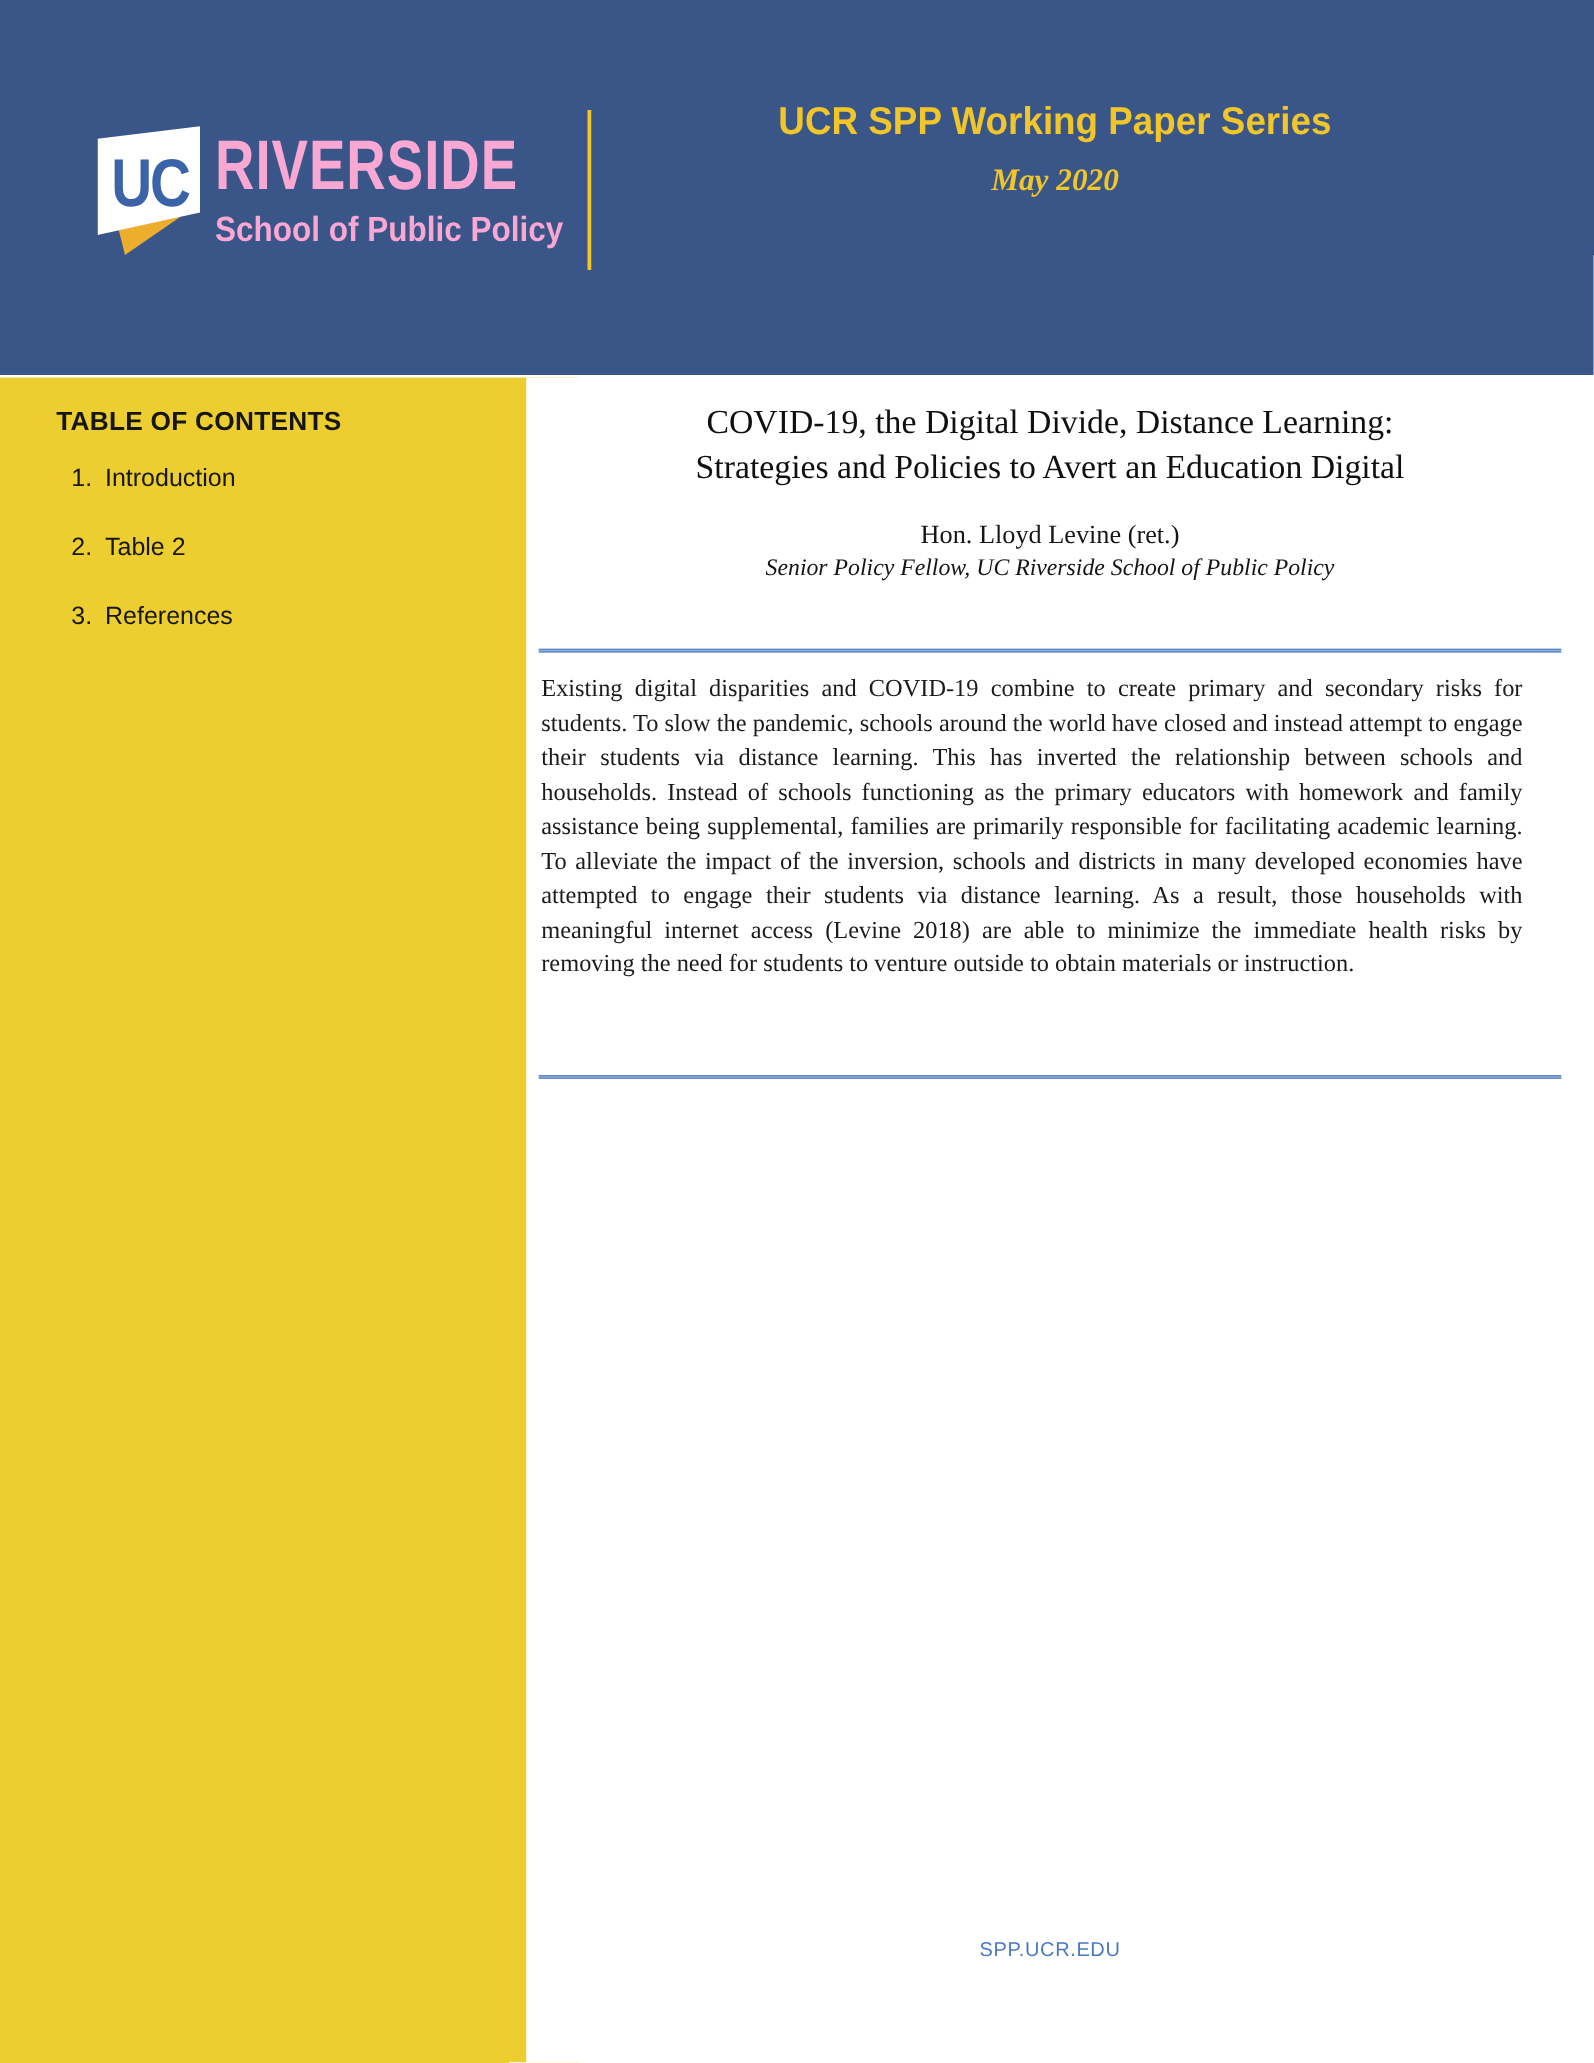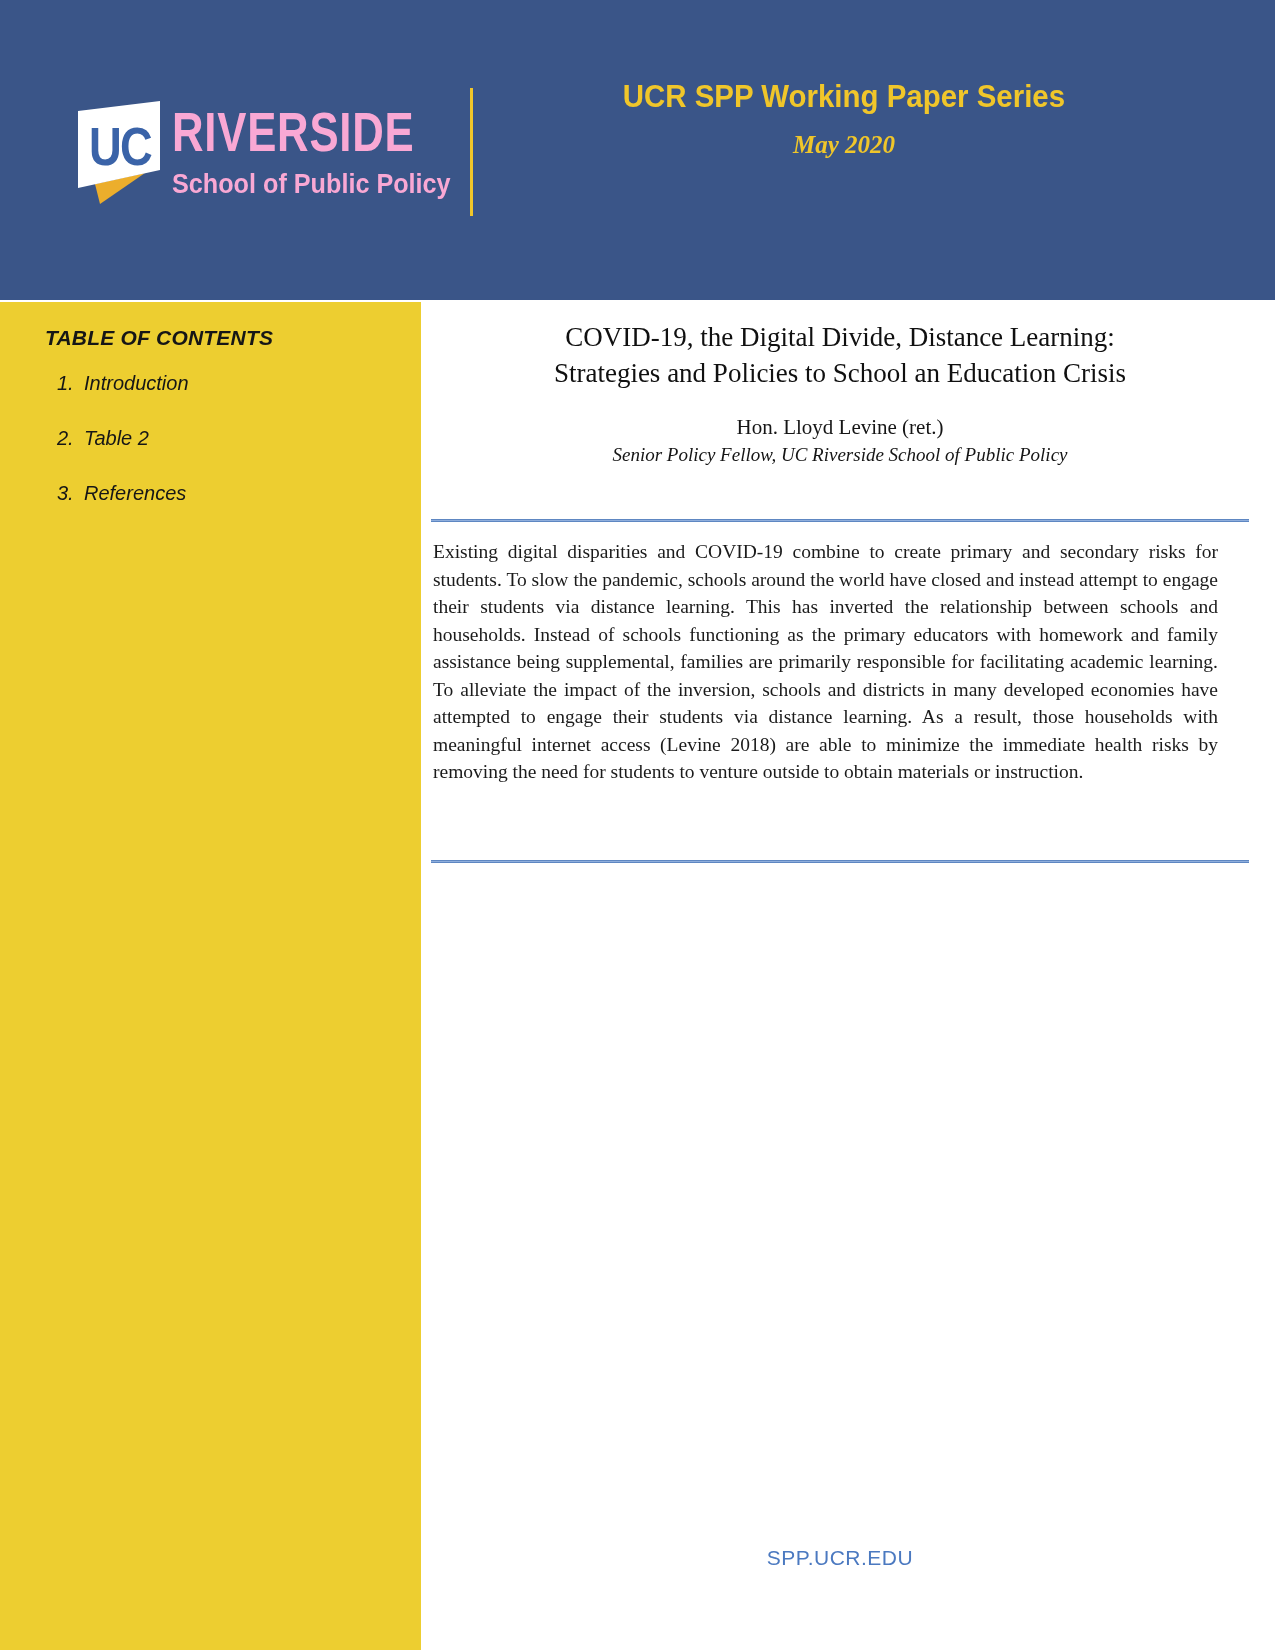--- a/index.html
+++ b/index.html
@@ -47,21 +47,21 @@
   }
   .series-title{
     font-size:31px;font-weight:bold;line-height:1.2;white-space:nowrap;
     transform:scaleX(0.95);transform-origin:center top;
   }
   .issue-date{font-size:25px;font-style:italic;font-weight:bold;margin-top:16px;font-family:Liberation Serif, serif;}
 
   
   .sidebar{
     position:absolute;left:0;top:302px;width:463px;height:1348px;
-    background:var(--sidebar-yellow);padding:24px 33px 0 45px;font-style:italic;
+    background:var(--sidebar-yellow);padding:24px 33px 0 45px;
   }
   .toc-heading{
     font-size:21px;font-weight:bold;color:#161616;letter-spacing:0.2px;margin:0 0 22px 0;
   }
   .toc-list{list-style:none;margin:0;padding:0 0 0 12px;}
   .toc-item{display:flex;font-size:20px;color:#161616;margin-bottom:33px;line-height:1.1;}
   .toc-num{width:27px;flex:0 0 27px;}
 
   
   .main{
@@ -92,21 +92,21 @@
     font-size:21px;font-weight:bold;color:var(--heading-blue);margin:26px 0 0 2px;
   }
   .body-paragraph{
     font-family:"Liberation Serif",serif;font-size:19.5px;line-height:27.5px;
     text-align:justify;color:#1b1b1b;margin:16px 31px 0 2px;
   }
   .page-footer{
     margin-top:auto;padding-bottom:80px;text-align:center;
   }
   .footer-link{
-    font-size:21px;color:var(--link-blue);letter-spacing:0.5px;text-decoration:none;text-align:right;
+    font-size:16px;color:var(--link-blue);letter-spacing:0.5px;text-decoration:none;text-align:right;
   }
 </style>
 </head>
 <body>
 
 <header class="banner">
 
   <span class="flag-logo">
     <svg width="85" height="108" viewBox="0 0 85 108" xmlns="http://www.w3.org/2000/svg">
       <polygon points="17,84 67,73 22,104" fill="#ECAE2C"></polygon>
@@ -143,21 +143,21 @@
       <span class="toc-num">3.</span>
       <span>References</span>
     </li>
   </ul>
 </aside>
 
 <main class="main">
 
   <h1 class="article-title">
     <span>COVID-19, the Digital Divide, Distance Learning:</span><br>
-    <span>Strategies and Policies to School an Education Crisis</span>
+    <span>Strategies and Policies to Avert an Education Digital</span>
   </h1>
 
   <div class="article-author">Hon. Lloyd Levine (ret.)</div>
 
   <div class="article-affiliation">Senior Policy Fellow, UC Riverside School of Public Policy</div>
 
   <hr class="rule rule-1">
 
 
   <p class="body-paragraph">Existing digital disparities and COVID-19 combine to create primary and secondary risks for students. To slow the pandemic, schools around the world have closed and instead attempt to engage their students via distance learning. This has inverted the relationship between schools and households. Instead of schools functioning as the primary educators with homework and family assistance being supplemental, families are primarily responsible for facilitating academic learning. To alleviate the impact of the inversion, schools and districts in many developed economies have attempted to engage their students via distance learning. As a result, those households with meaningful internet access (Levine 2018) are able to minimize the immediate health risks by removing the need for students to venture outside to obtain materials or instruction.</p>

